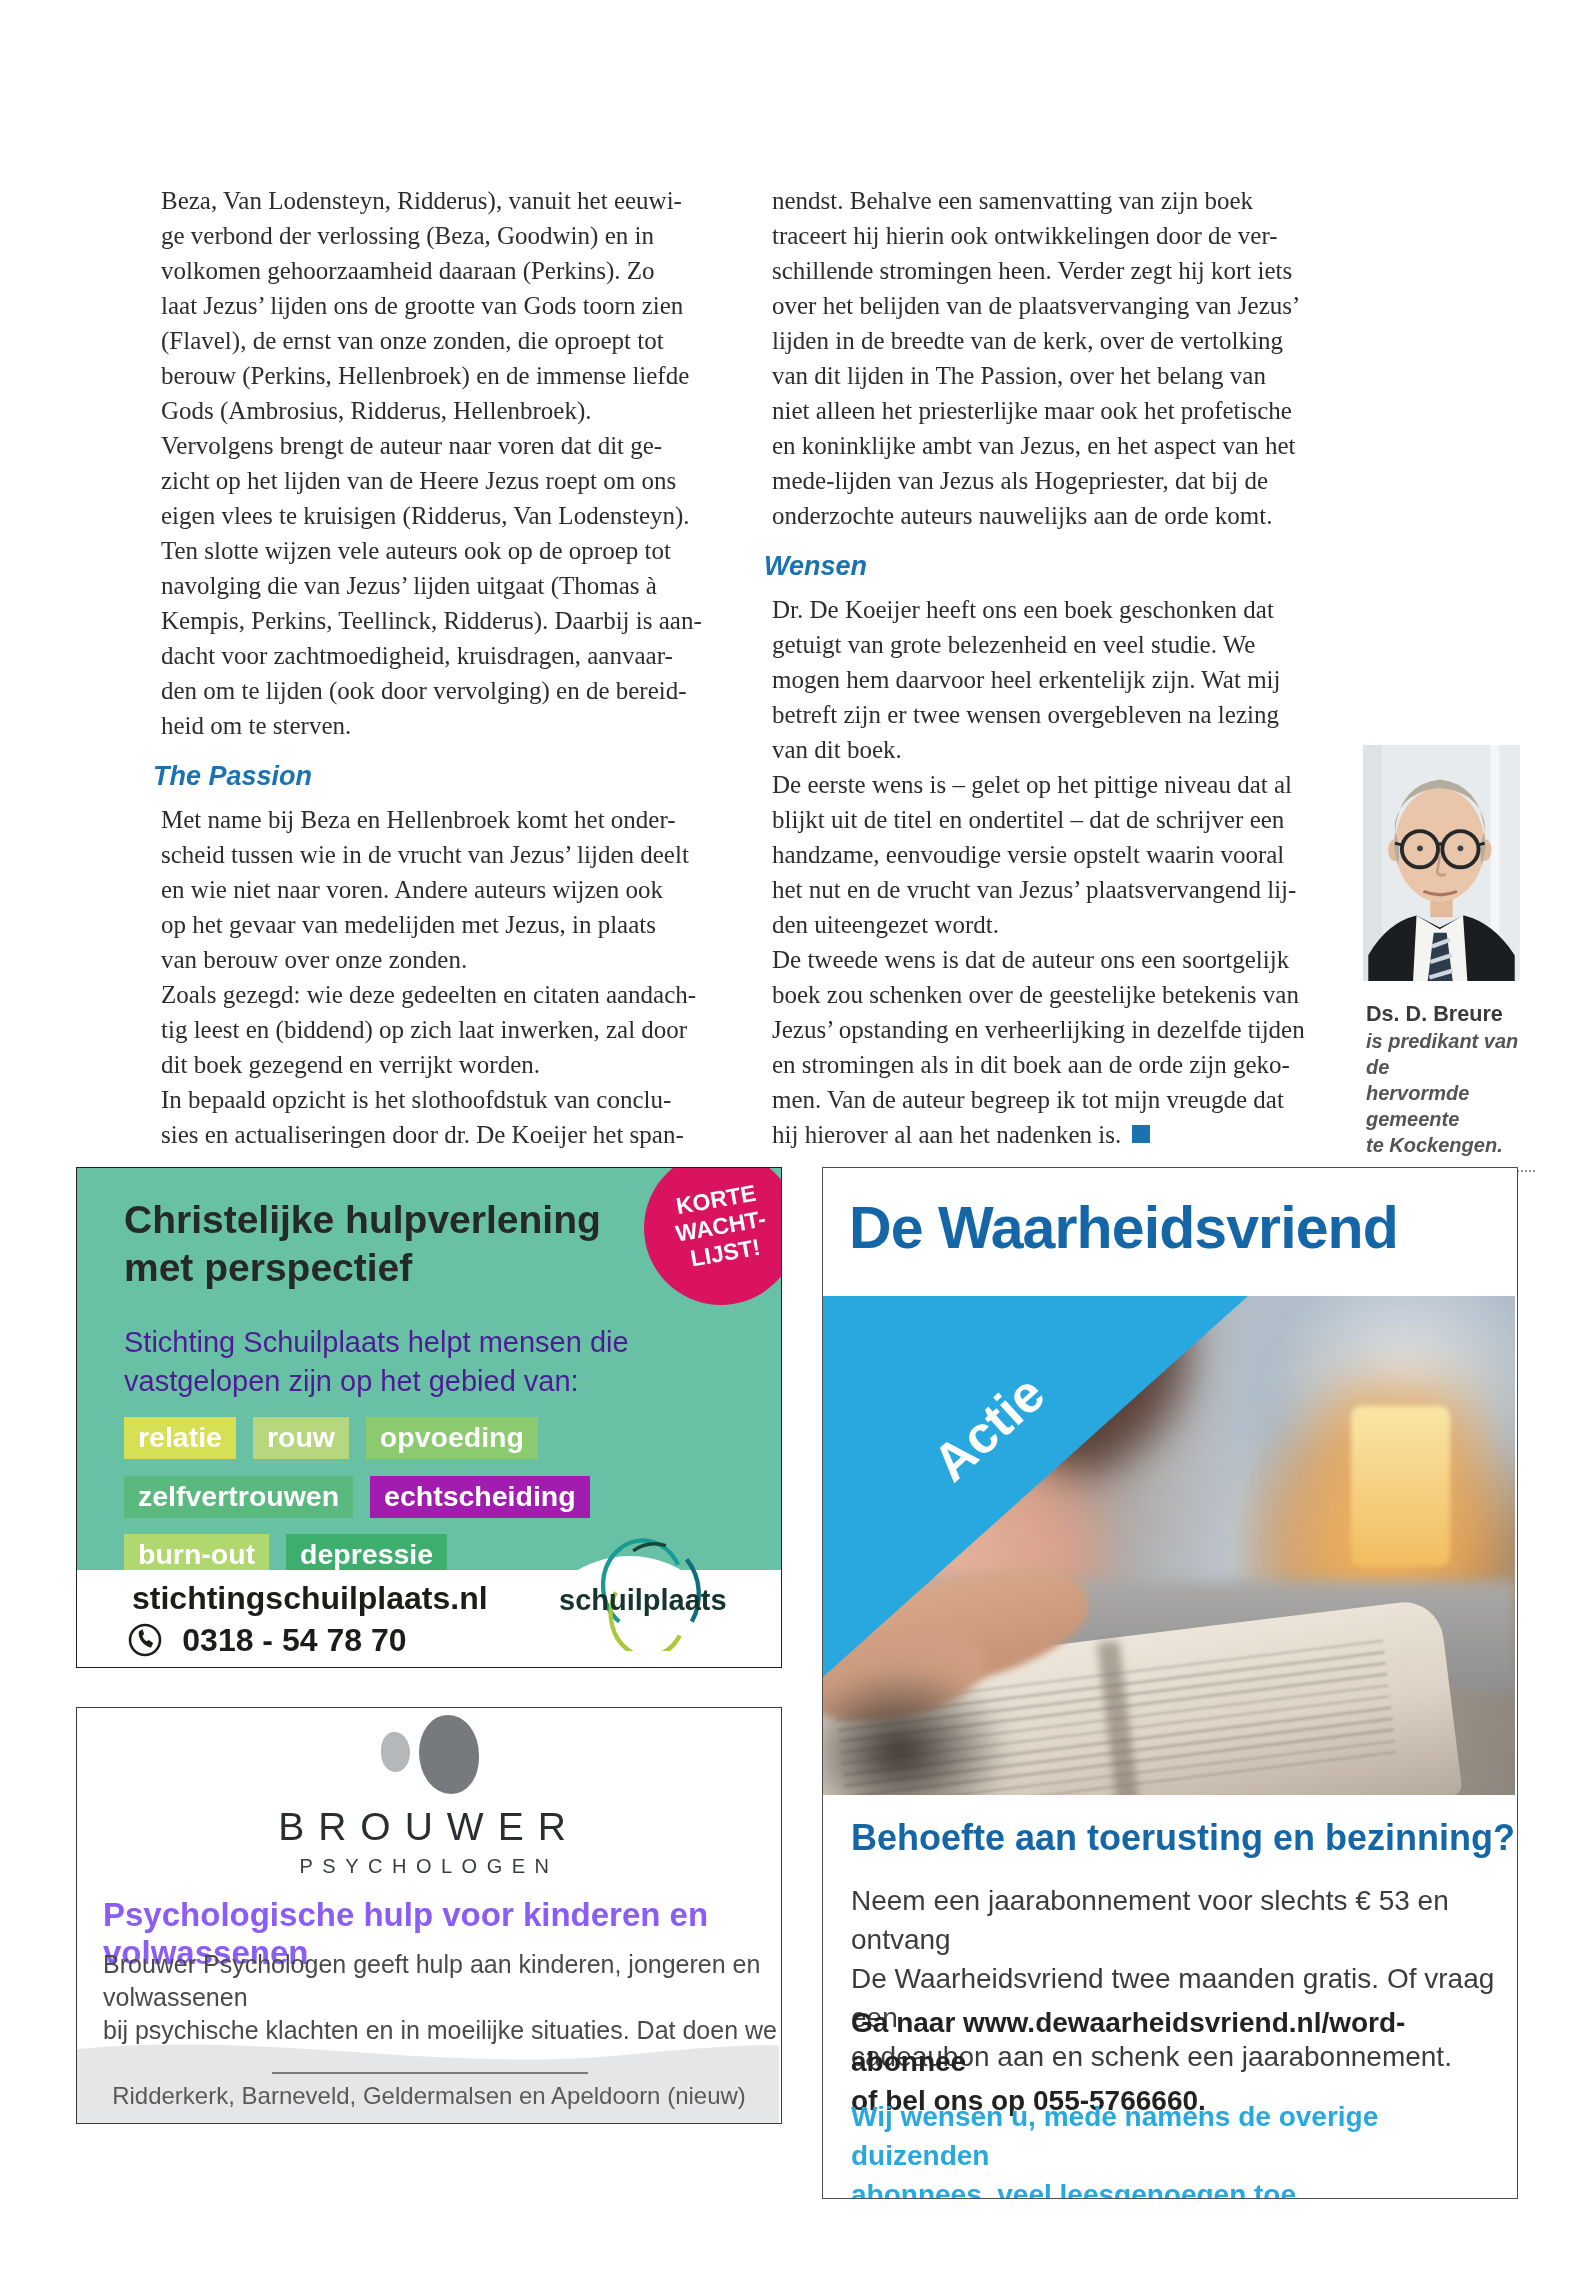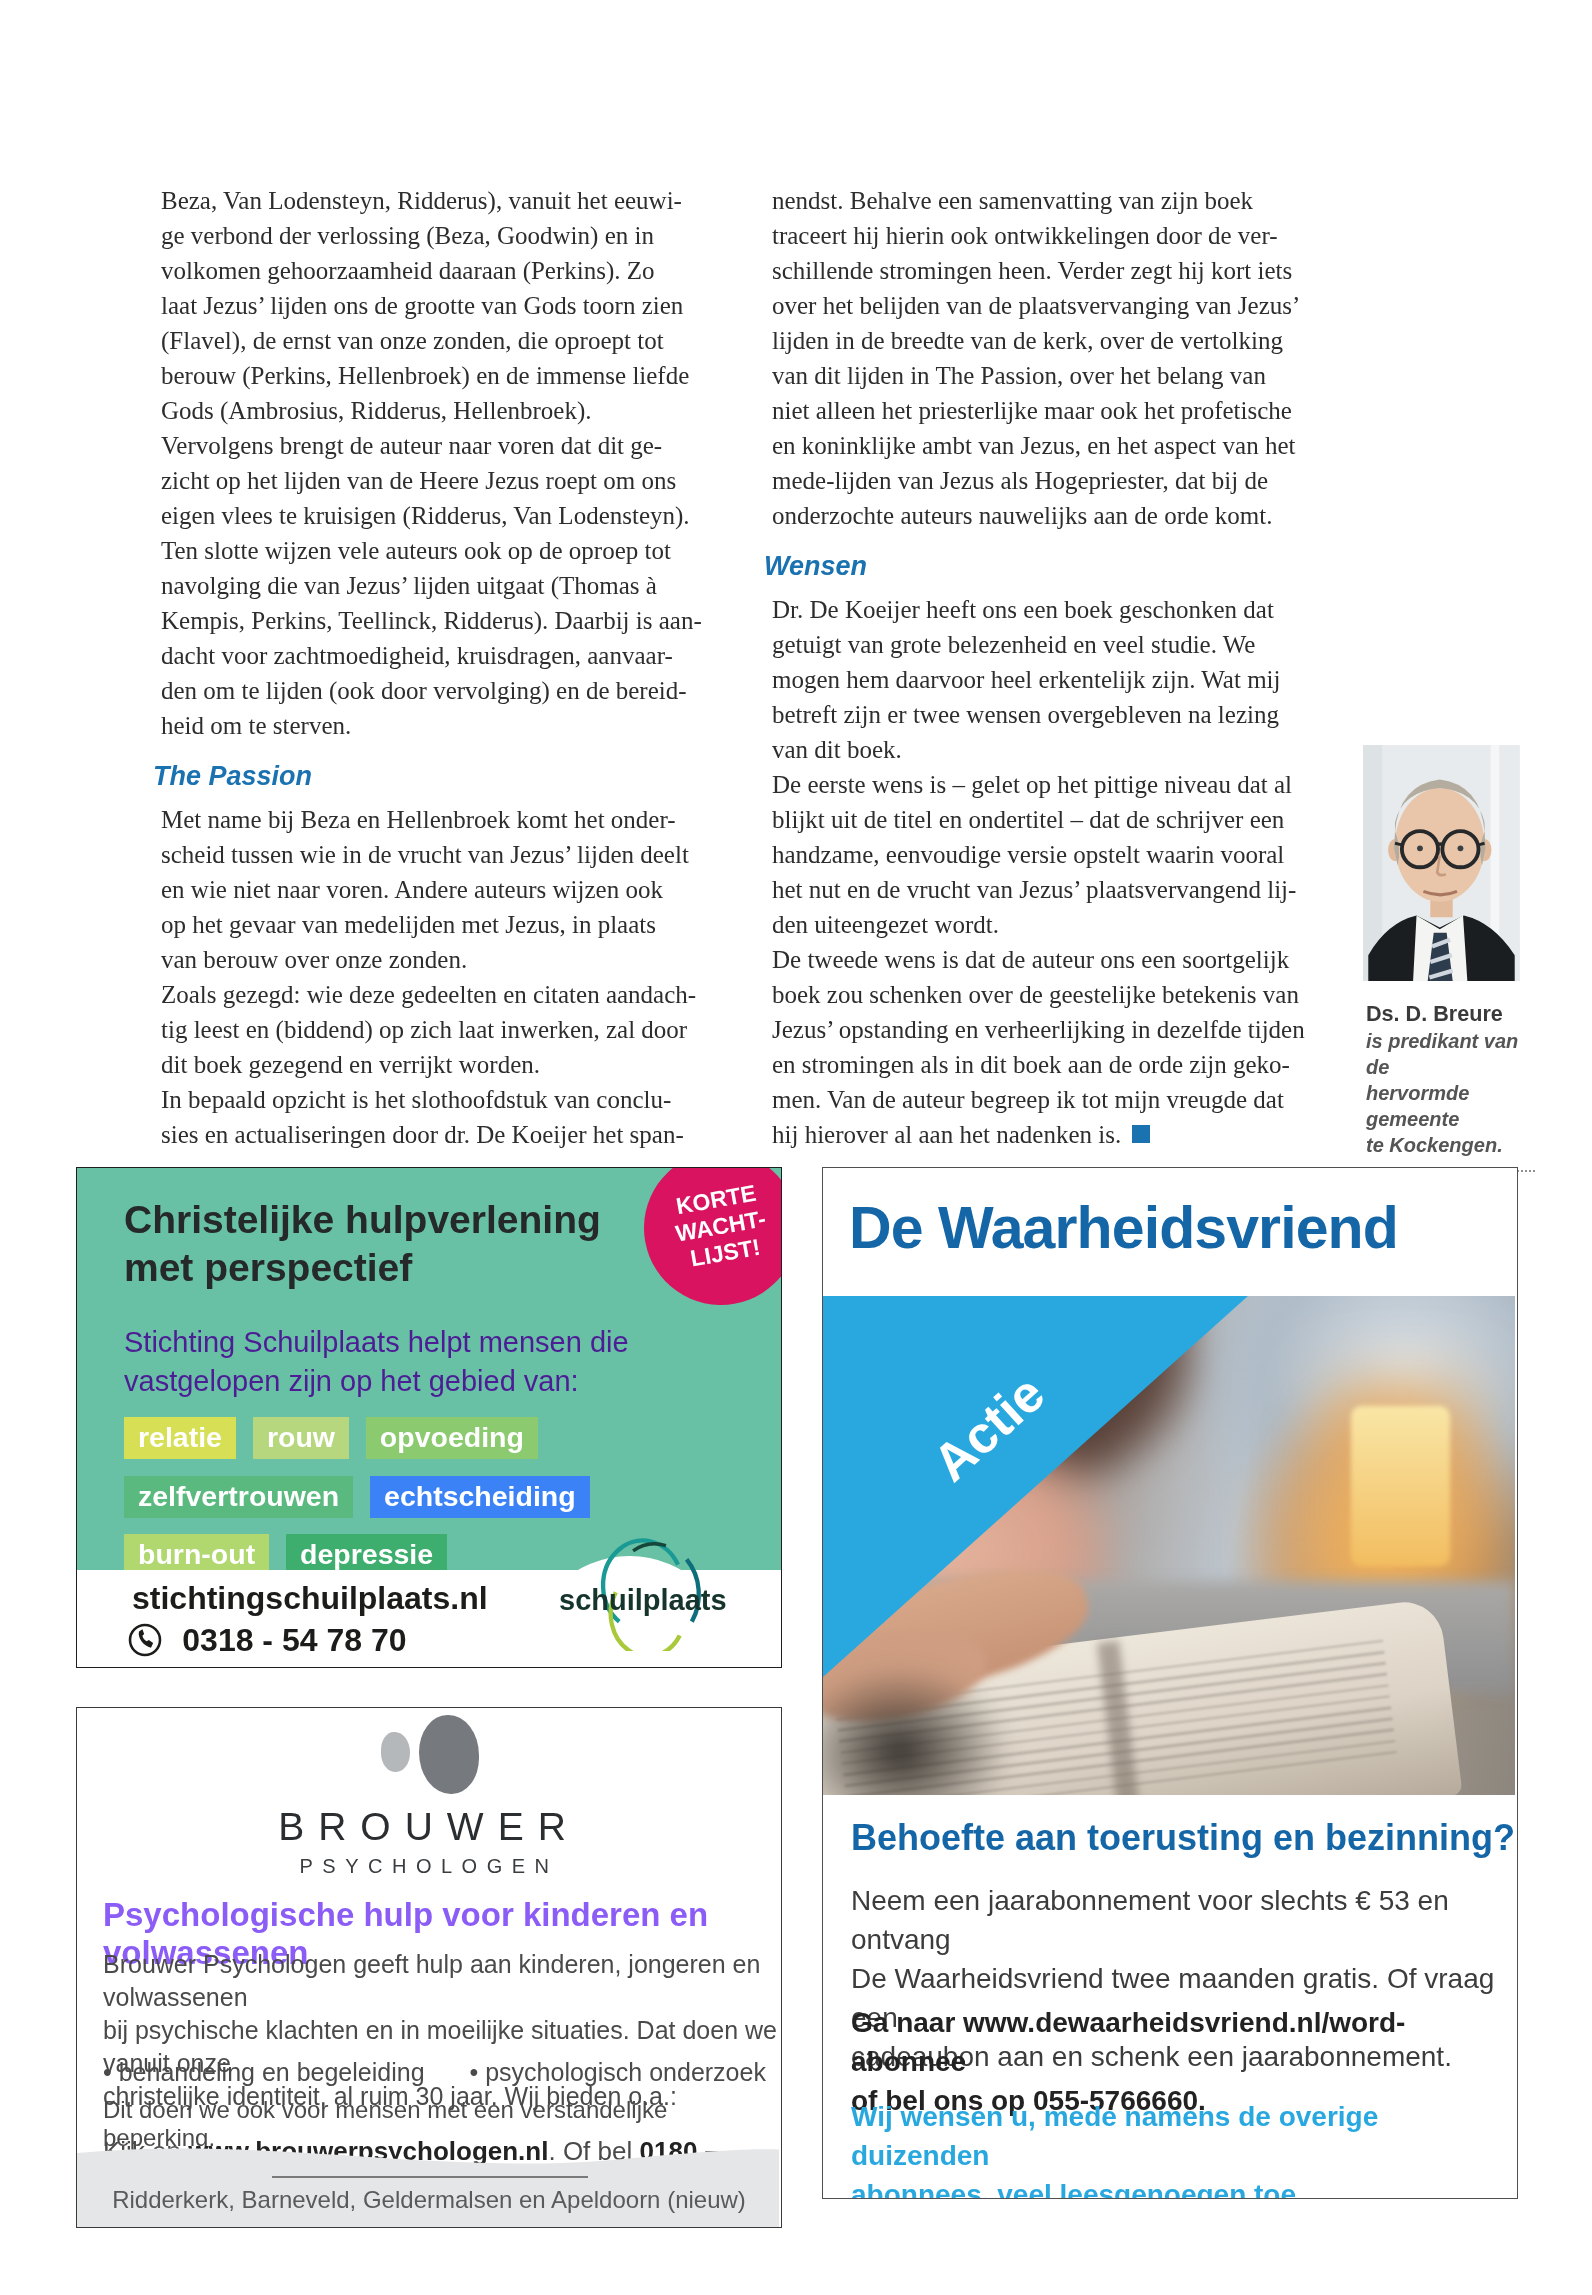--- a/index.html
+++ b/index.html
@@ -34,21 +34,21 @@
   .sp-tag{display:inline-block;color:#fff;font-weight:bold;font-size:28.5px;line-height:28.5px;
           padding:6px 14px 7.8px;margin-right:13px;}
   .sp-band{position:absolute;left:0;bottom:0;width:100%;height:97px;background:#fff;}
   .sp-bump{position:absolute;left:449px;top:388px;width:207px;height:207px;border-radius:50%;background:#fff;}
   .sp-site{position:absolute;left:55px;top:412px;font-weight:bold;font-size:32px;color:#1c1c1a;}
   .sp-phone-row{position:absolute;left:50px;top:454px;font-weight:bold;font-size:32px;color:#1c1c1a;}
   .sp-phone-row svg{vertical-align:-7px;margin-right:10.4px;}
   .sp-logo-text{position:absolute;left:482px;top:416px;font-weight:bold;font-size:29px;color:#15352c;}
   .sp-arcs{position:absolute;left:518px;top:369px;}
   
-  .ad-brouwer{position:absolute;left:76px;top:1707px;width:706px;height:521px;background:#fff;
+  .ad-brouwer{position:absolute;left:76px;top:1707px;width:706px;height:417px;background:#fff;
               border:1.7px solid #3a3a3a;box-sizing:border-box;overflow:hidden;}
   .br-stone-s{position:absolute;left:304px;top:24px;width:29px;height:40px;border-radius:46% 54% 50% 50%;background:#b4b8bb;}
   .br-stone-l{position:absolute;left:342px;top:7px;width:60px;height:79px;border-radius:48% 52% 46% 54%;background:#76797d;}
   .br-brand{position:absolute;left:0;top:97px;width:100%;text-align:center;font-size:39px;
             letter-spacing:14px;color:#2b2e31;}
   .br-brand-sub{position:absolute;left:0;top:147px;width:100%;text-align:center;font-size:20px;
             letter-spacing:9.5px;color:#3a3d40;}
   .br-heading{position:absolute;left:26px;top:188px;font-weight:bold;font-size:33px;color:#8b5cf6;}
   .br-body{position:absolute;left:26px;top:240px;font-size:25px;line-height:33px;color:#4a4a4a;white-space:pre-line;}
   .br-bullets{position:absolute;left:26px;top:350px;font-size:25px;color:#4a4a4a;}
@@ -202,21 +202,21 @@
     <div class="sp-sub">Stichting Schuilplaats helpt mensen die
 vastgelopen zijn op het gebied van:</div>
     <div class="sp-tags">
       <div class="sp-tagrow">
         <span class="sp-tag" style="background: rgb(215, 223, 85);">relatie</span>
         <span class="sp-tag" style="background: rgb(182, 215, 125);">rouw</span>
         <span class="sp-tag" style="background: rgb(140, 202, 112);">opvoeding</span>
       </div>
       <div class="sp-tagrow">
         <span class="sp-tag" style="background: rgb(90, 185, 126);">zelfvertrouwen</span>
-        <span class="sp-tag" style="background: #3b82f6;">echtscheiding</span>
+        <span class="sp-tag" style="background: #a21caf;">echtscheiding</span>
       </div>
       <div class="sp-tagrow">
         <span class="sp-tag" style="background: rgb(177, 215, 111);">burn-out</span>
         <span class="sp-tag" style="background: rgb(62, 174, 110);">depressie</span>
       </div>
     </div>
     <div class="sp-band"></div>
     <div class="sp-bump"></div>
     <div class="sp-arcs">
       <svg width="109" height="114" viewBox="0 0 126 132">

